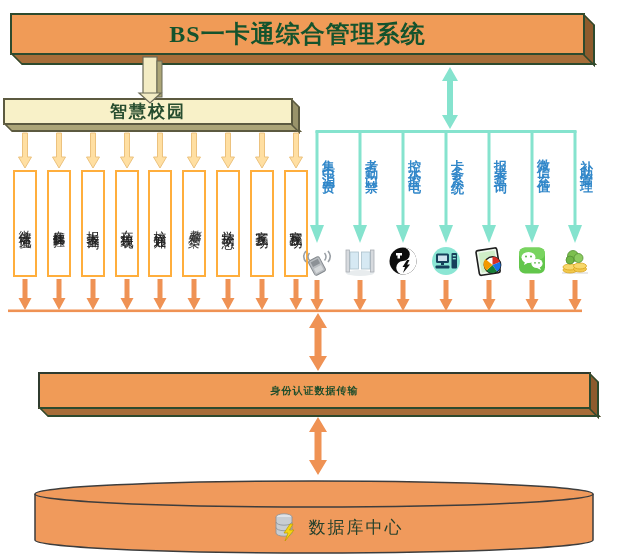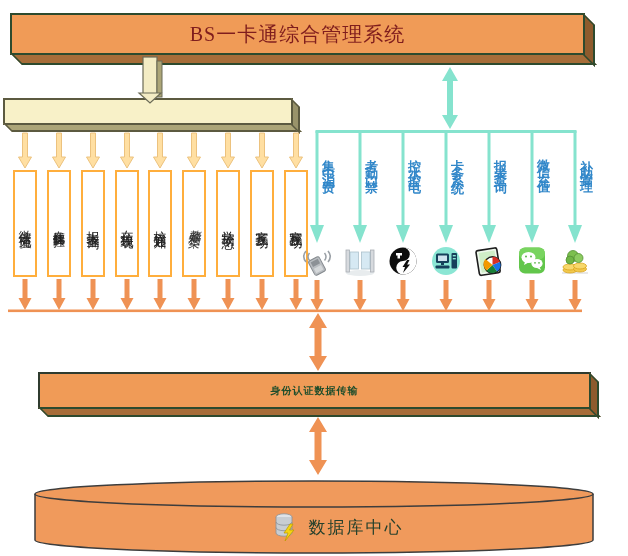--- a/index.html
+++ b/index.html
@@ -15,22 +15,22 @@
   .banner .edge-r{position:absolute;top:-2px;left:100%;width:12px;height:calc(100% + 4px);
           background:#8e5b2d;border:2px solid #2d4a2e;box-sizing:border-box;
           transform:skewY(45deg);transform-origin:0 0;}
   .orange-face{background:#f09b57;}
   .cream-face{background:#f8f1c8;}
   .cream .edge-b{background:#aca577;border-color:#5c5a40;height:9px;}
   .cream .edge-r{background:#99936a;border-color:#5c5a40;width:9px;}
   .cream{border-color:#5c5a40;}
 
   #top-banner{left:10px;top:13px;width:575px;height:42px;}
-  #top-banner .t{font-family:"Liberation Serif", serif;font-weight:normal;font-size:20px;
-                 color:#7f1d1d;letter-spacing:1px;}
+  #top-banner .t{font-family:"Liberation Serif", serif;font-weight:bold;font-size:24px;
+                 color:#14532d;letter-spacing:1px;}
   #campus-banner{left:3px;top:98px;width:290px;height:27px;}
   #campus-banner .t{font-size:17px;font-weight:bold;color:#274d2f;letter-spacing:2px;}
   #identity-banner{left:38px;top:372px;width:553px;height:37px;border-color:#2f3b2f;}
   #identity-banner .edge-b{height:10px;}
   #identity-banner .edge-r{width:10px;}
   #identity-banner .t{font-size:10px;font-weight:bold;color:#1e4d2b;letter-spacing:1px;}
 
   
   .lbox{position:absolute;top:170px;width:20px;height:103px;background:#fff;
         border:2px solid #ffae3c;display:flex;align-items:center;justify-content:center;}
@@ -64,20 +64,21 @@
 
   <div class="banner orange-face" id="top-banner">
     <span class="edge-b"></span>
     <span class="edge-r"></span>
     <span class="t">BS一卡通综合管理系统</span>
   </div>
 
   <div class="banner cream cream-face" id="campus-banner">
     <span class="edge-b"></span>
     <span class="edge-r"></span>
+    <span class="t">智慧校园</span>
   </div>
 
   <div class="lbox" style="left:13px">
       <span class="vtxt">微信充值</span>
     </div>
   <div class="lbox" style="left:47px">
       <span class="vtxt" style="letter-spacing:1px;font-size:12px">在线挂失解挂</span>
     </div>
   <div class="lbox" style="left:81px">
       <span class="vtxt">报表查询</span>

